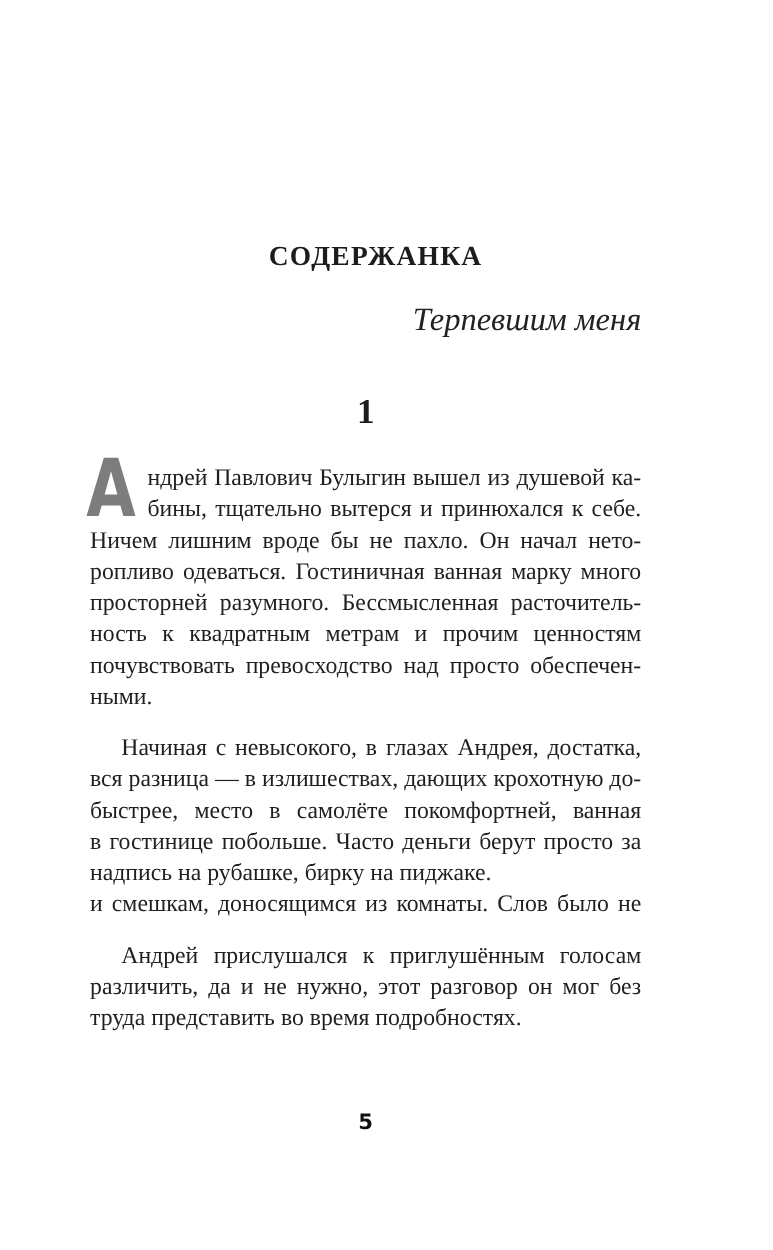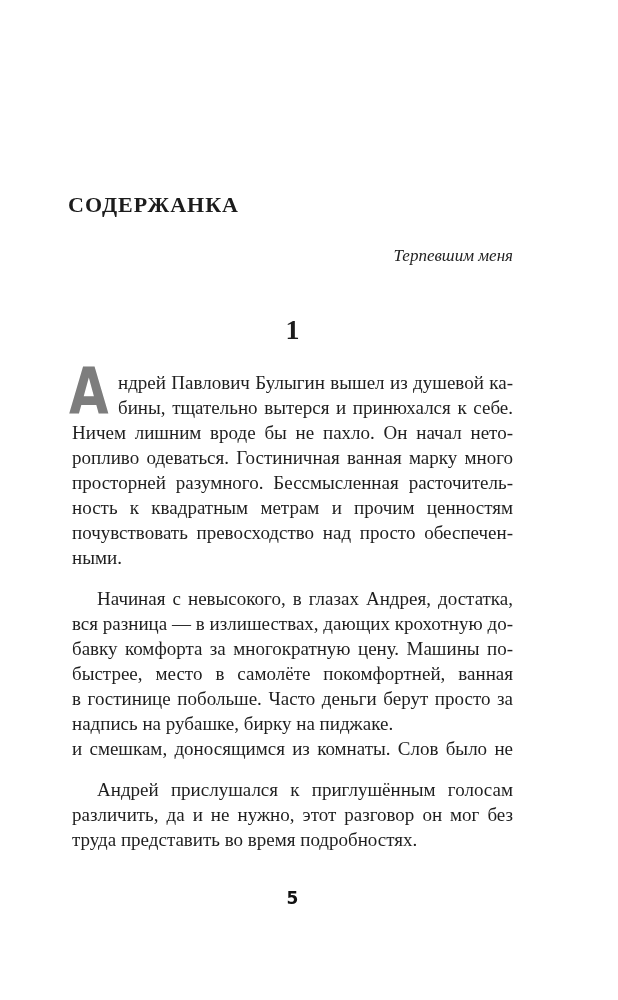--- a/index.html
+++ b/index.html
@@ -12,36 +12,37 @@
     width: 618px;
     height: 1000px;
     background: #ffffff;
     overflow: hidden;
     font-family: "Liberation Serif", serif;
     color: #1f1f1f;
   }
   .book-title {
     position: absolute;
     top: 192px;
-    left: 68px;
+    left: 80px;
     width: 441px;
+    text-align: center;
     font-size: 22px;
     font-weight: 700;
     letter-spacing: 1px;
     line-height: 26px;
     color: #1c1c1c;
   }
   .dedication {
     position: absolute;
     top: 243px;
     left: 72px;
     width: 441px;
     text-align: right;
     font-style: italic;
-    font-size: 17px;
+    font-size: 26px;
     line-height: 26px;
     color: #222222;
   }
   .chapter-number {
     position: absolute;
     top: 316px;
     left: 72px;
     width: 441px;
     text-align: center;
     font-size: 28px;
@@ -116,21 +117,20 @@
   <div class="line dropcap-indent">ндрей Павлович Булыгин вышел из душевой ка-</div>
       <div class="line dropcap-indent">бины, тщательно вытерся и принюхался к себе.</div>
       <div class="line">Ничем лишним вроде бы не пахло. Он начал нето-</div>
       <div class="line">ропливо одеваться. Гостиничная ванная марку много</div>
       <div class="line">просторней разумного. Бессмысленная расточитель-</div>
       <div class="line">ность к квадратным метрам и прочим ценностям</div>
       <div class="line">почувствовать превосходство над просто обеспечен-</div>
       <div class="line last">ными.</div>
       <div class="line first-indent">Начиная с невысокого, в глазах Андрея, достатка,</div>
       <div class="line">вся разница — в излишествах, дающих крохотную до-</div>
-      <div class="line">бавку комфорта за многократную цену. Машины по-</div>
       <div class="line">быстрее, место в самолёте покомфортней, ванная</div>
       <div class="line">в гостинице побольше. Часто деньги берут просто за</div>
       <div class="line last">надпись на рубашке, бирку на пиджаке.</div>
       <div class="line">и смешкам, доносящимся из комнаты. Слов было не</div>
       <div class="line first-indent">Андрей прислушался к приглушённым голосам</div>
       <div class="line">различить, да и не нужно, этот разговор он мог без</div>
       <div class="line last">труда представить во время подробностях.</div>
     </div>
 
   <div class="page-number">5</div>

